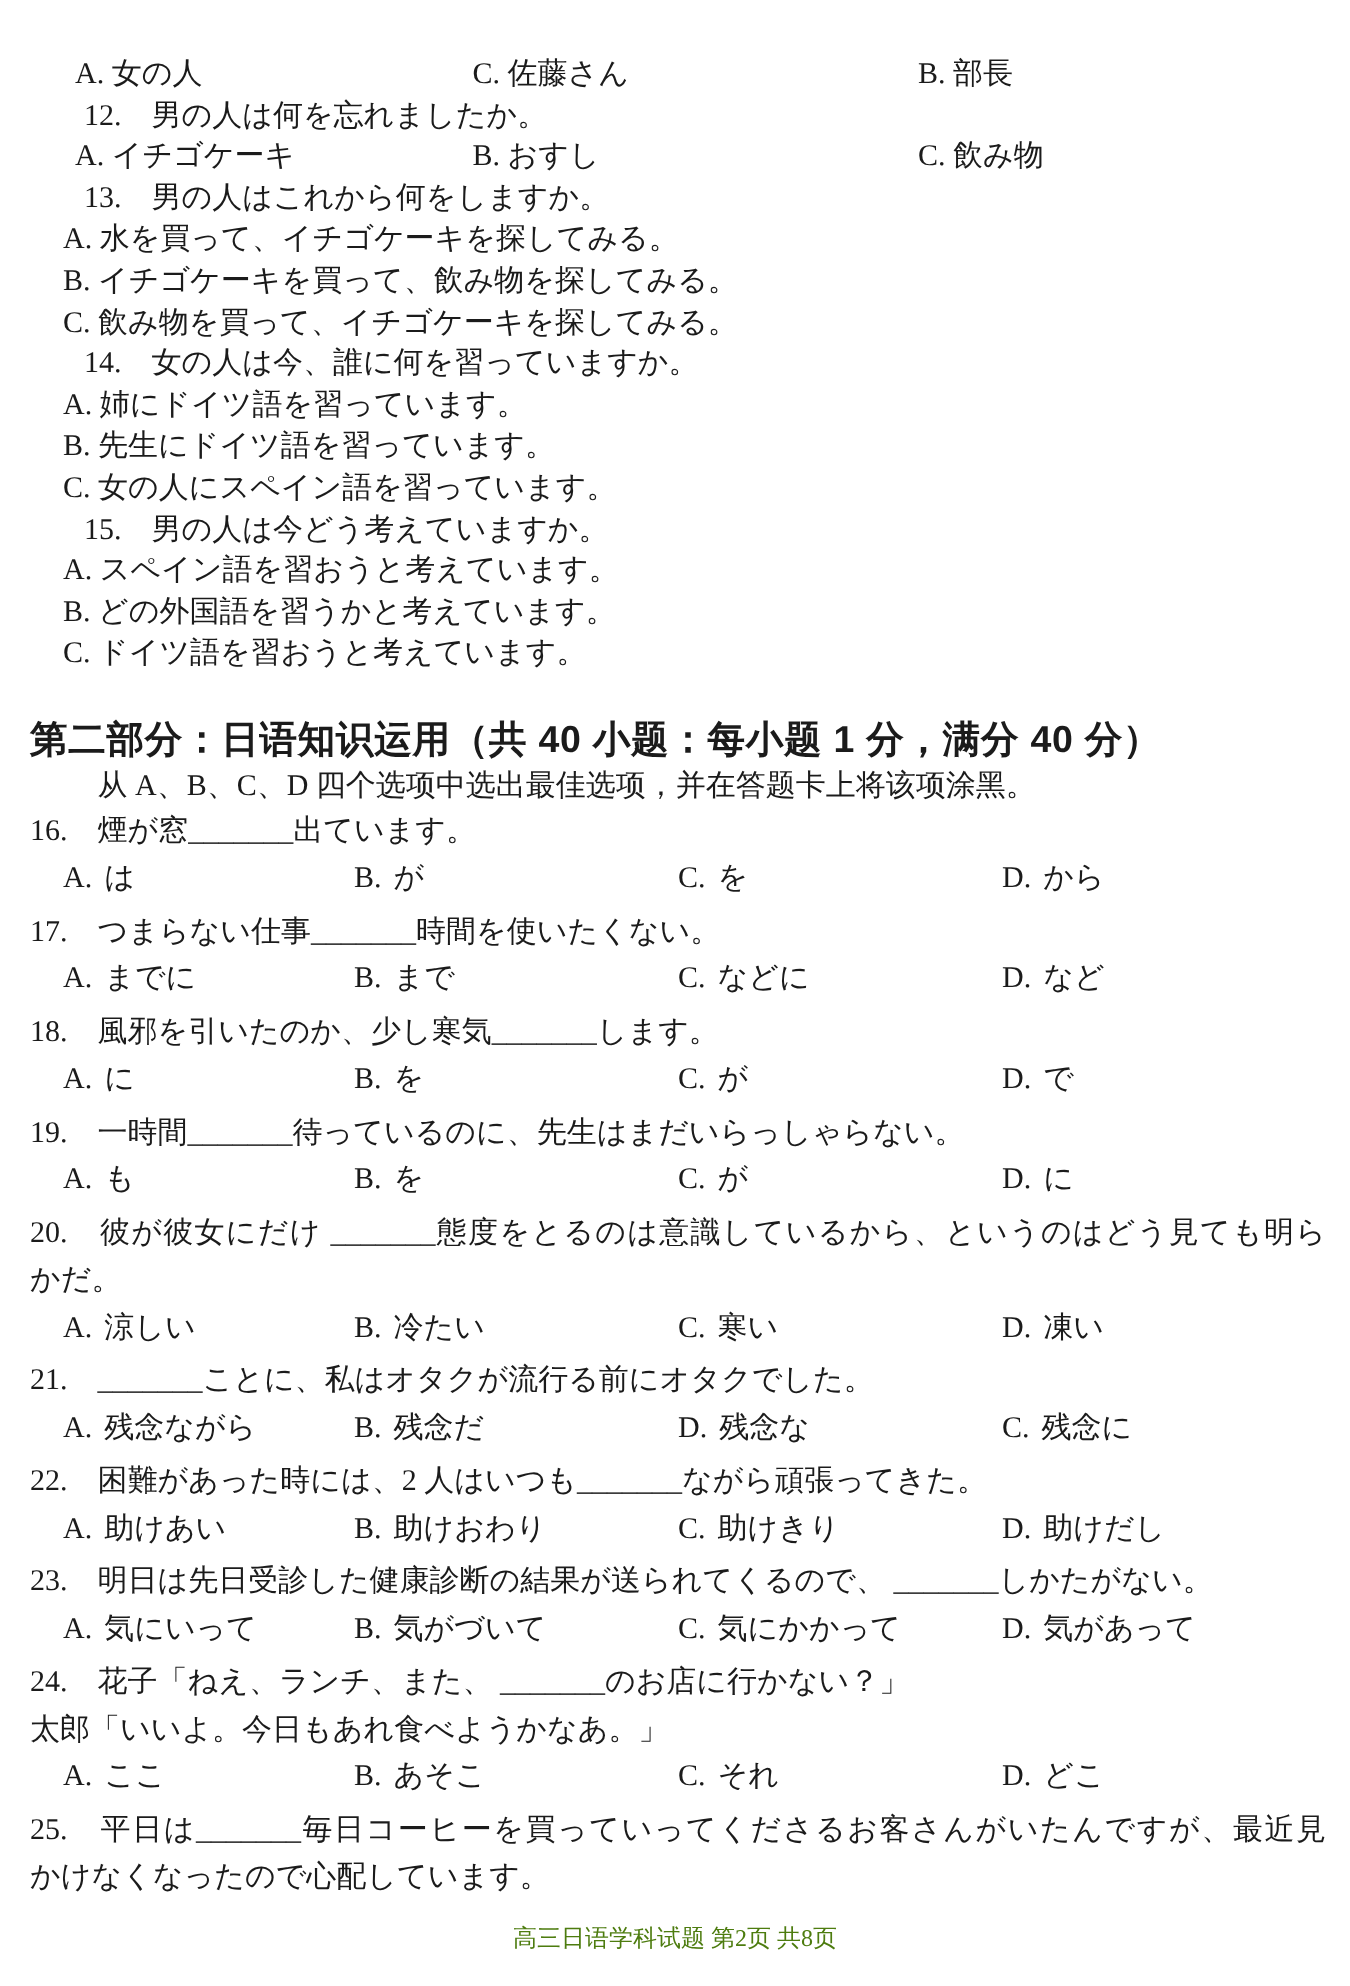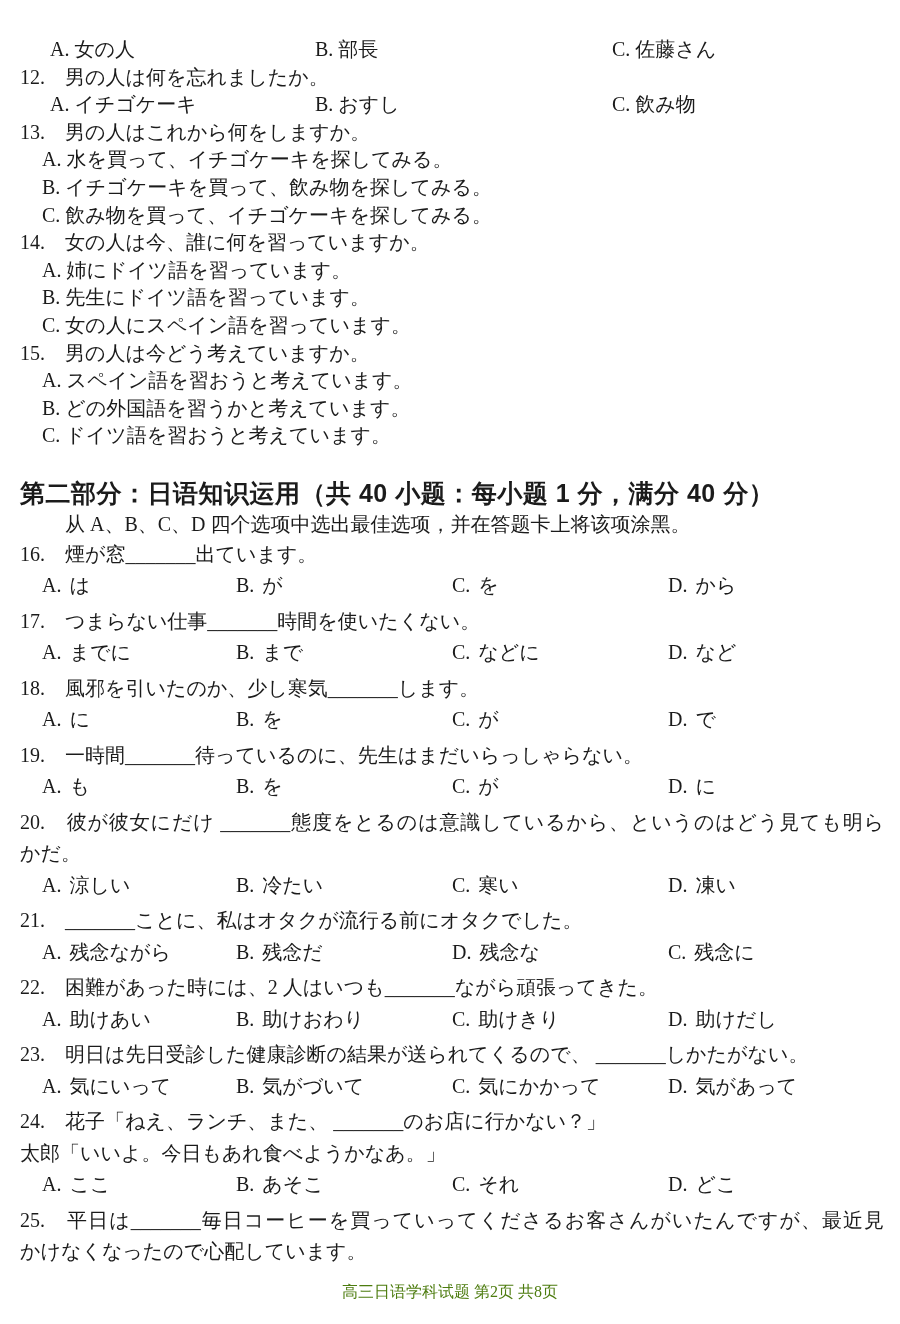--- a/index.html
+++ b/index.html
@@ -9,21 +9,21 @@
     background:#ffffff;
     color:#1b1b1b;
     font-family:"Liberation Serif","DejaVu Serif",serif;
     font-size:20px;
     overflow:hidden;
     margin:0 auto;
   }
   .content{position:absolute;top:36px;left:20px;right:16px;}
   .line{white-space:normal;}
   
-  .qlisten{line-height:27.6px;}
+  .qlisten{line-height:27.6px;margin-left:36px;}
   .optline{line-height:27.6px;padding-left:22px;}
   .row3{
     display:grid;
     grid-template-columns:265px 297px 1fr;
     padding-left:30px;
     line-height:27.6px;
   }
   
   .header{
     font-family:"Liberation Sans","DejaVu Sans",sans-serif;
@@ -54,22 +54,22 @@
     color:#4d7c0f;
   }
 </style>
 </head>
 <body>
 
 <div class="page">
   <div class="content">
       <div class="row3">
         <span class="opt-cell"><span class="opt-label">A.</span><span class="opt-text">女の人</span></span>
+        <span class="opt-cell"><span class="opt-label">C.</span><span class="opt-text">佐藤さん</span></span>
         <span class="opt-cell"><span class="opt-label">B.</span><span class="opt-text">部長</span></span>
-        <span class="opt-cell"><span class="opt-label">C.</span><span class="opt-text">佐藤さん</span></span>
       </div>
       <div class="line qlisten">12.　男の人は何を忘れましたか。</div>
       <div class="row3">
         <span class="opt-cell"><span class="opt-label">A.</span><span class="opt-text">イチゴケーキ</span></span>
         <span class="opt-cell"><span class="opt-label">B.</span><span class="opt-text">おすし</span></span>
         <span class="opt-cell"><span class="opt-label">C.</span><span class="opt-text">飲み物</span></span>
       </div>
       <div class="line qlisten">13.　男の人はこれから何をしますか。</div>
       <div class="line optline">A. 水を買って、イチゴケーキを探してみる。</div>
       <div class="line optline">B. イチゴケーキを買って、飲み物を探してみる。</div>

